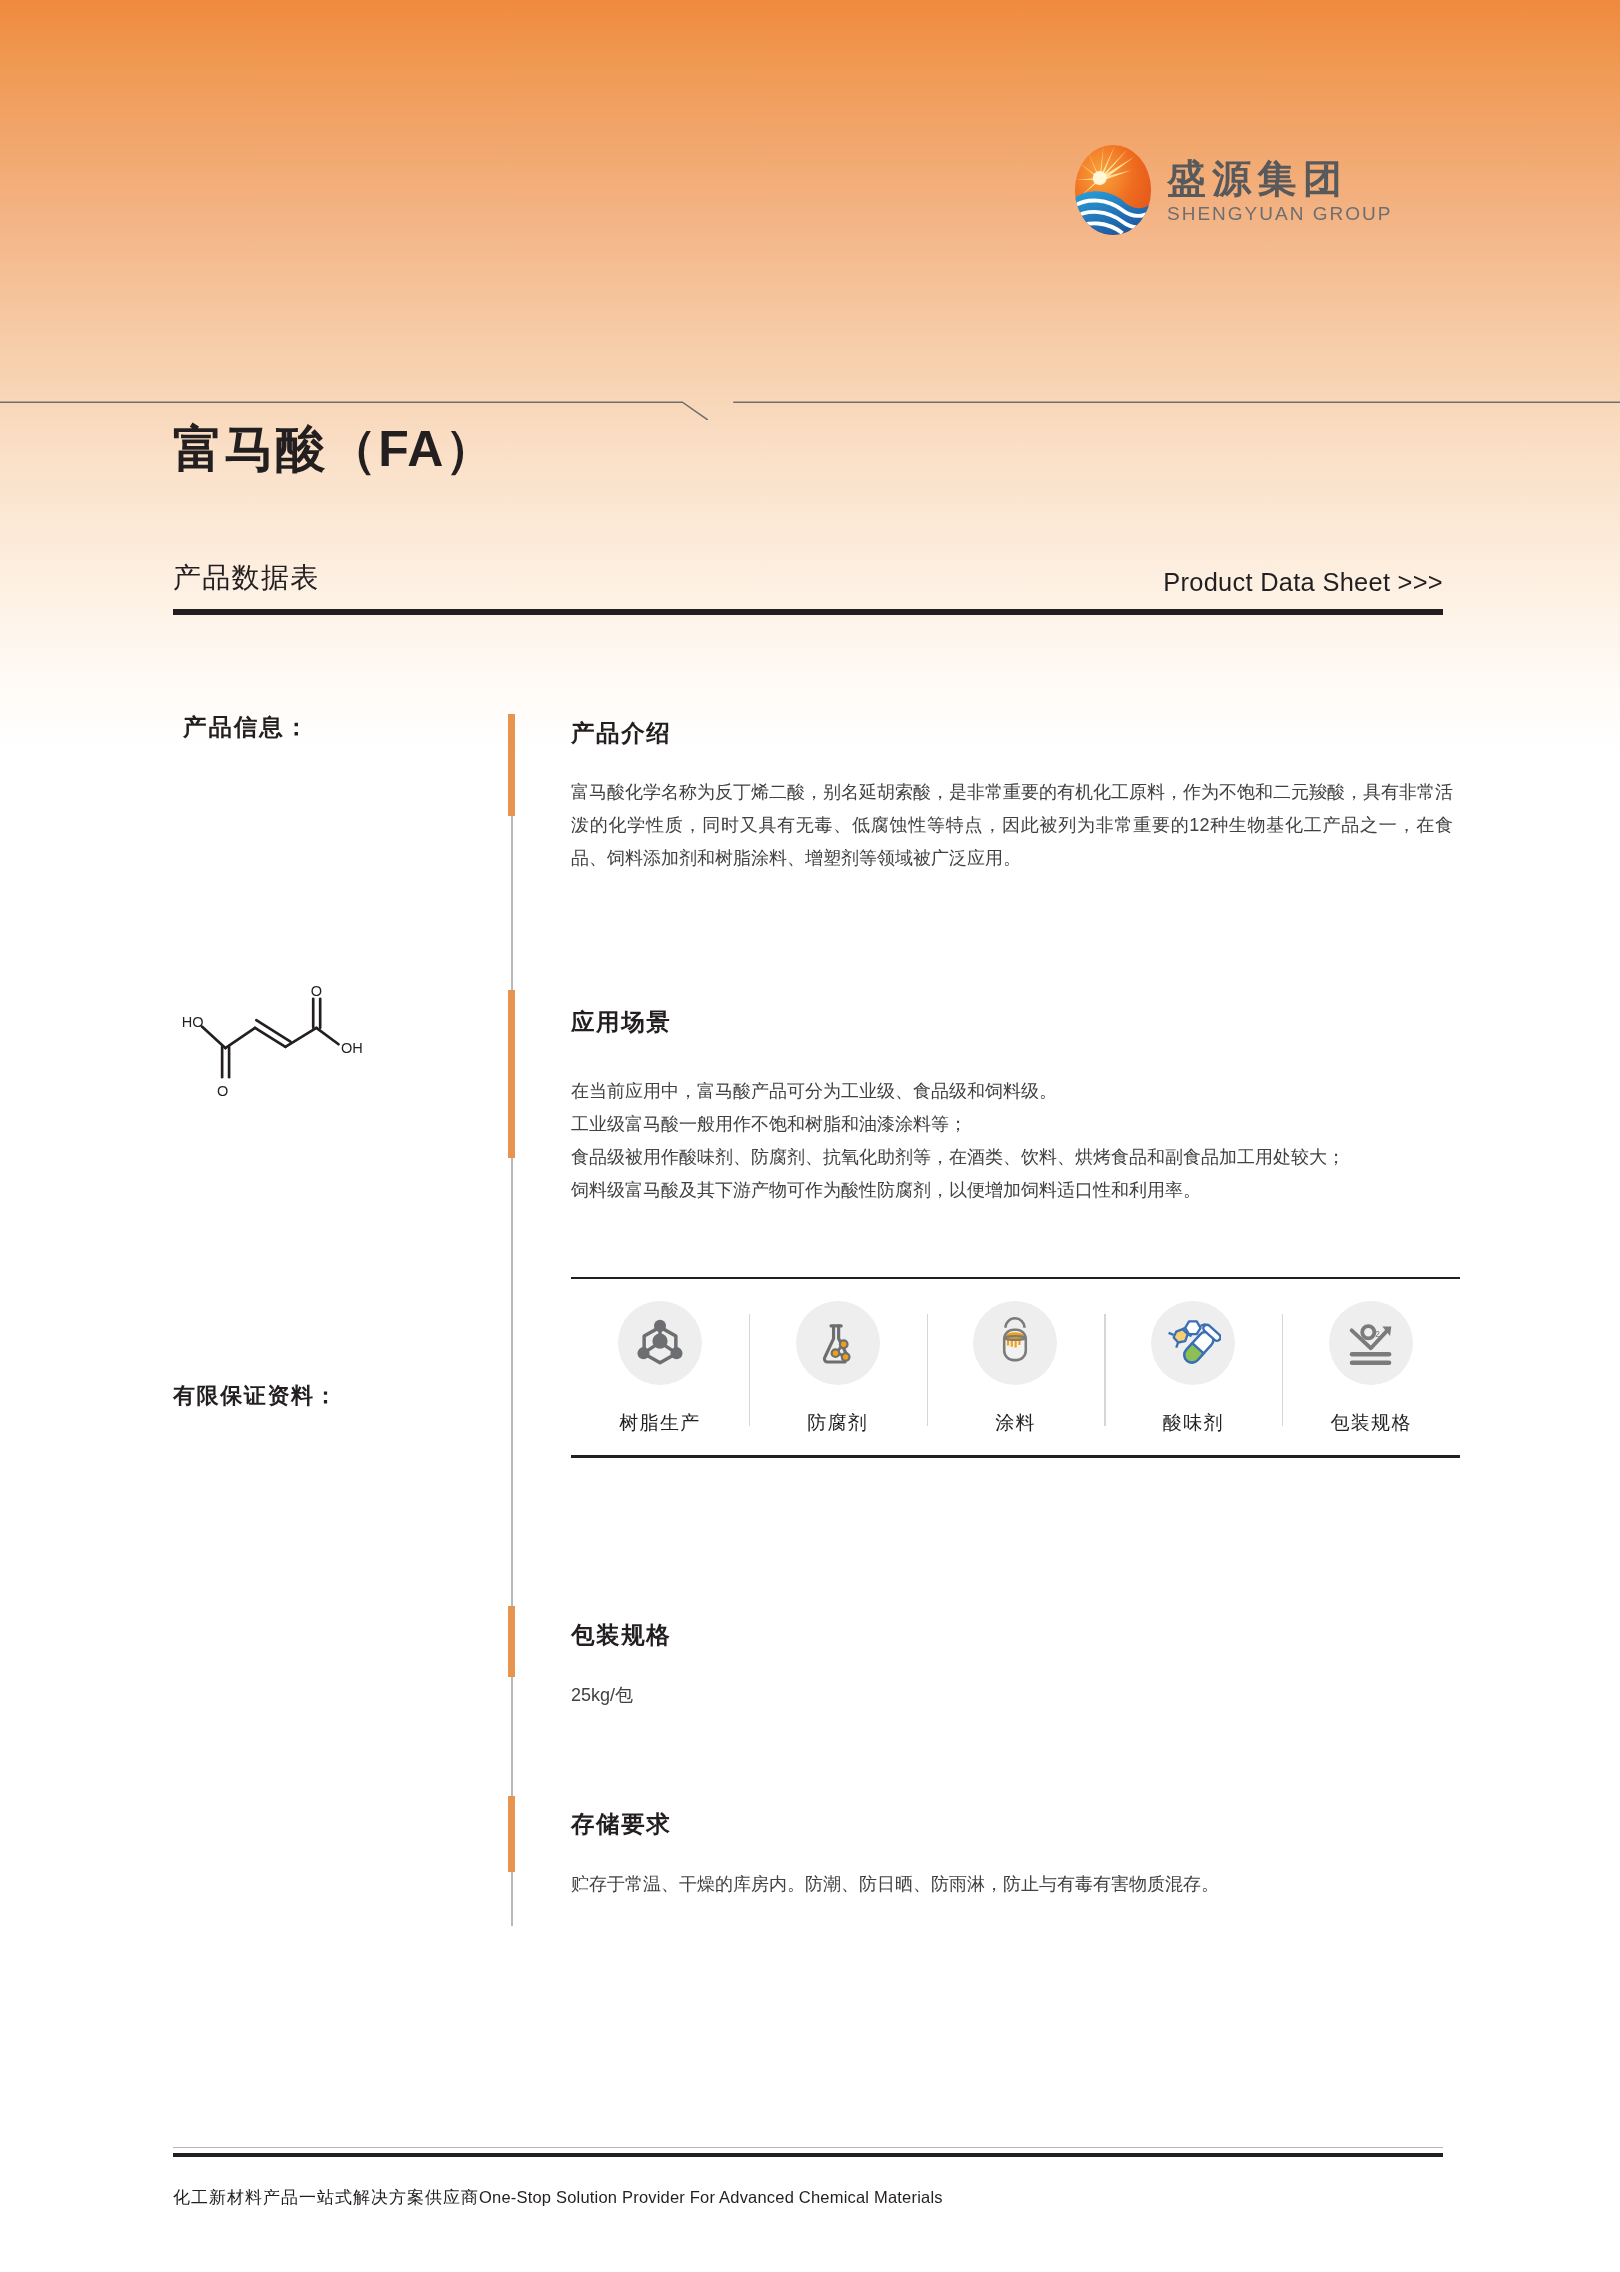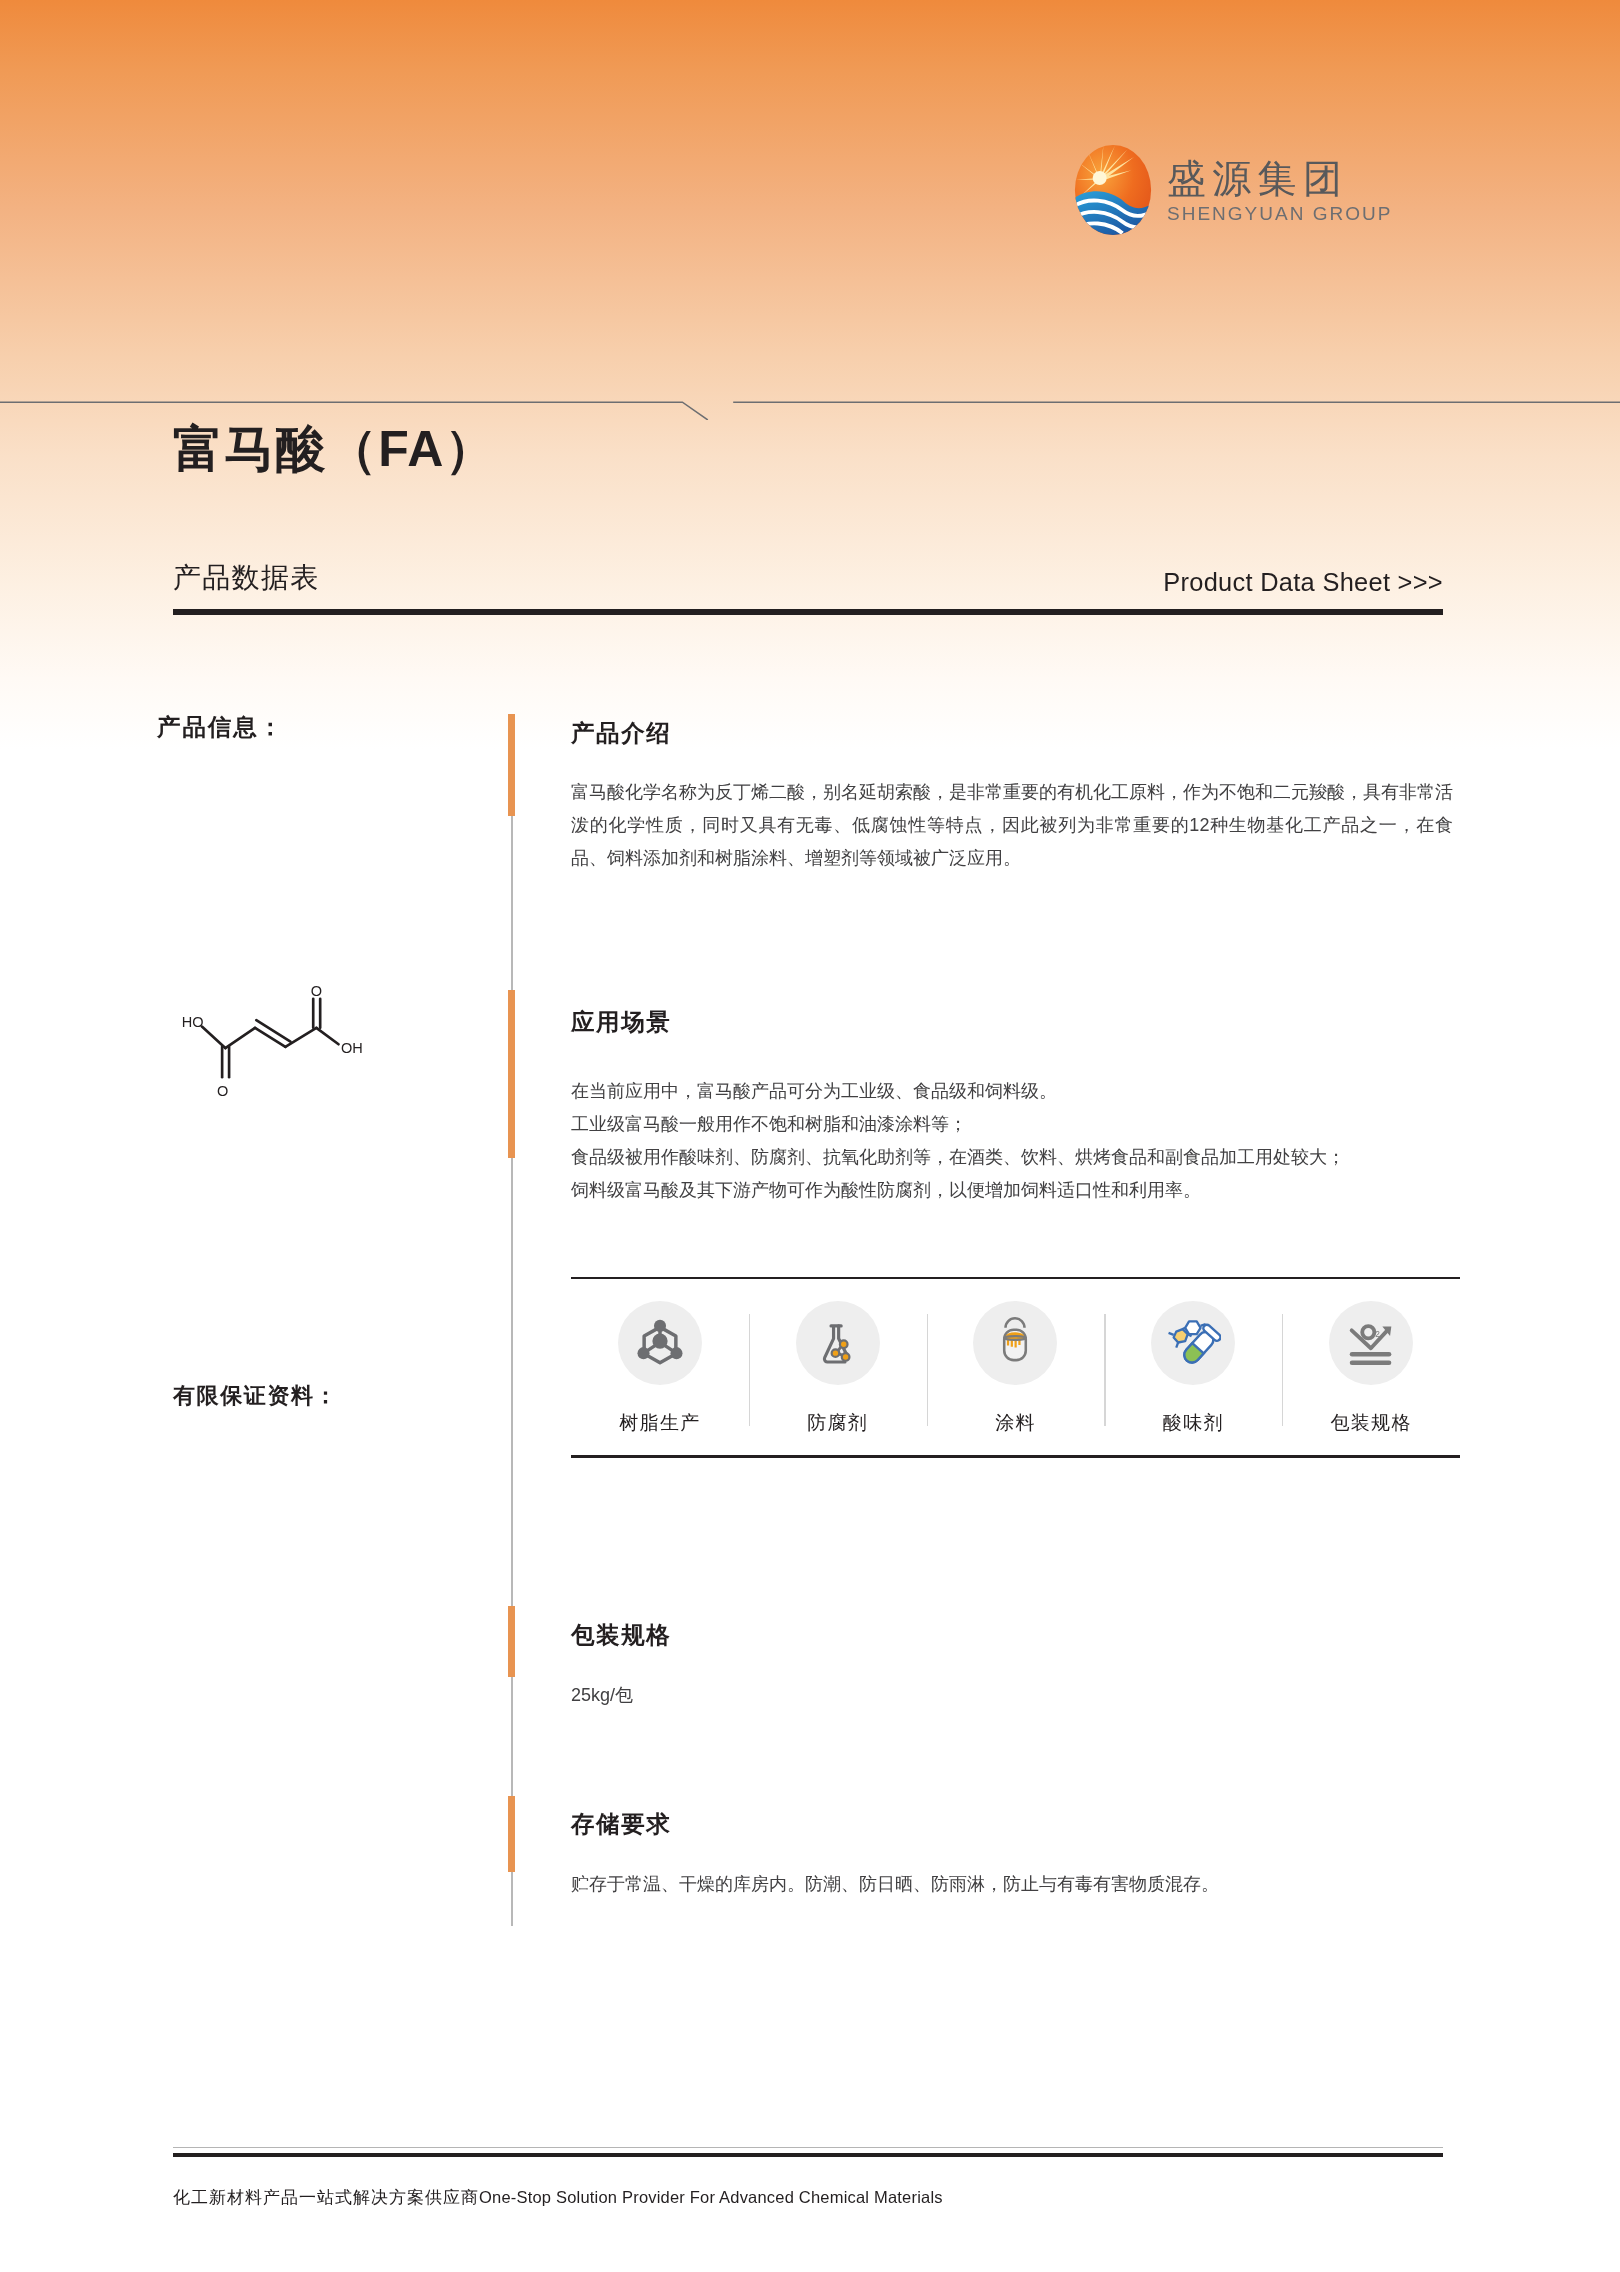--- a/index.html
+++ b/index.html
@@ -40,21 +40,21 @@
     align-items: center;
     gap: 14px;
   }
   .logo-mark {
     width: 80px; height: 94px;
     position: relative;
   }
   .logo-text-block { padding-top: 3.8px; }
   .logo-cn {
     font-size: 39px;
-    font-weight: normal;
+    font-weight: bold;
     letter-spacing: 6.3px;
     color: #58595b;
     line-height: 1.05;
     font-family: "Liberation Sans", "DejaVu Sans", sans-serif;
   }
   .logo-en {
     font-size: 19px;
     letter-spacing: 2px;
     color: #6d6e71;
     margin-top: 3.8px;
@@ -93,21 +93,21 @@
     color: #231f20;
     letter-spacing: 0.3px;
   }
   .sub-rule {
     position: absolute;
     left: 173px; top: 609px;
     width: 1270px; height: 5.7px;
     background: #231f20;
   }
   
-  .lcol { position: absolute; left: 157px; top: 711px; width: 292px; }
+  .lcol { position: absolute; left: 183px; top: 711px; width: 292px; }
   .lcol-head {
     font-size: 23.5px;
     font-weight: bold;
     color: #231f20;
     letter-spacing: 1.9px;
   }
   .info-list {
     margin-top: 51px;
     font-size: 19px;
     color: #231f20;

